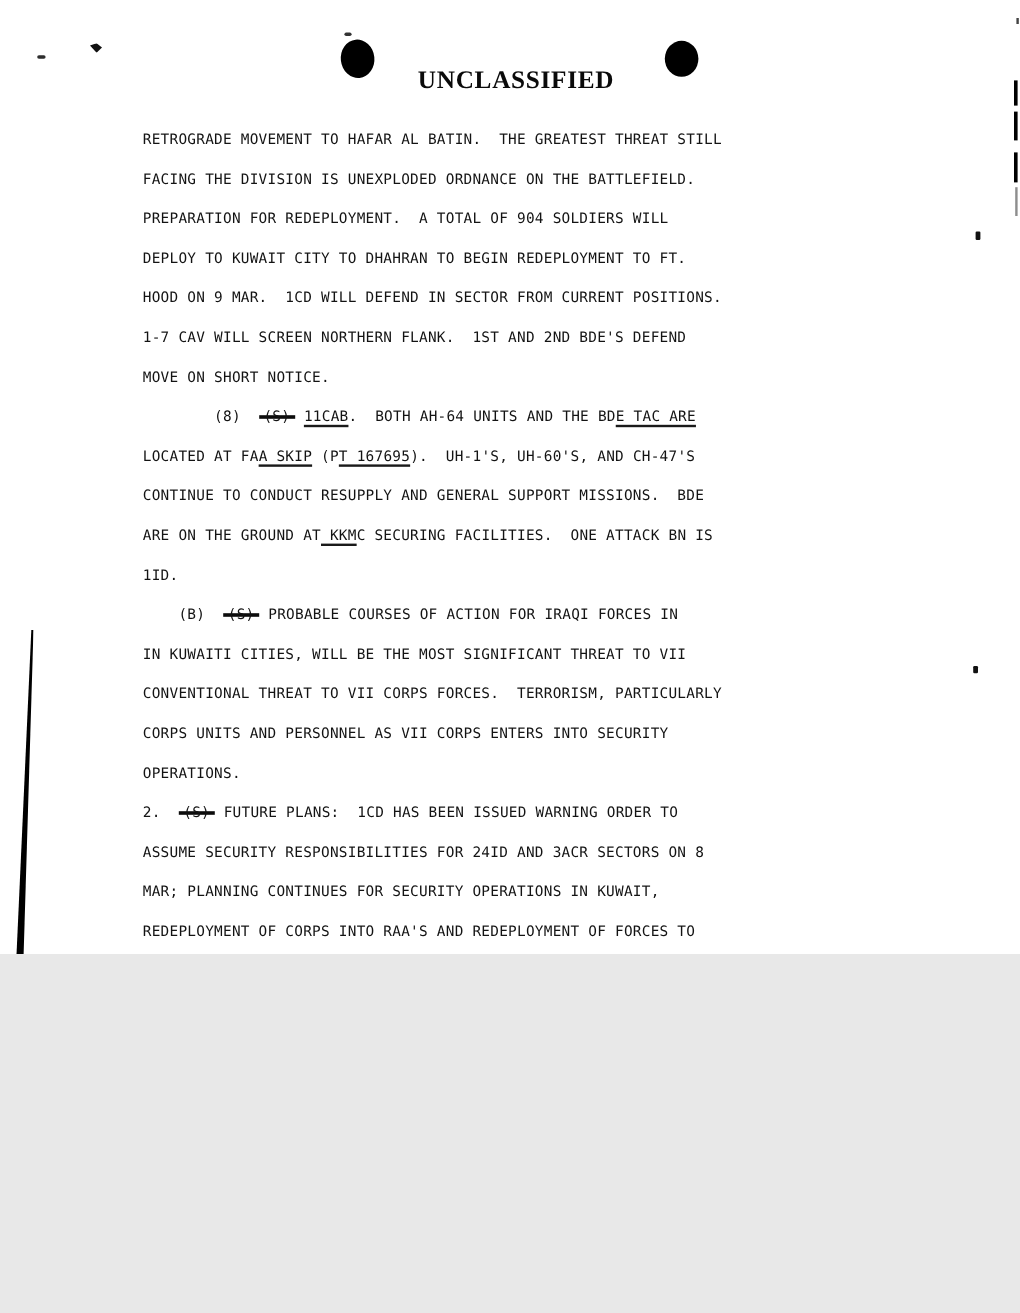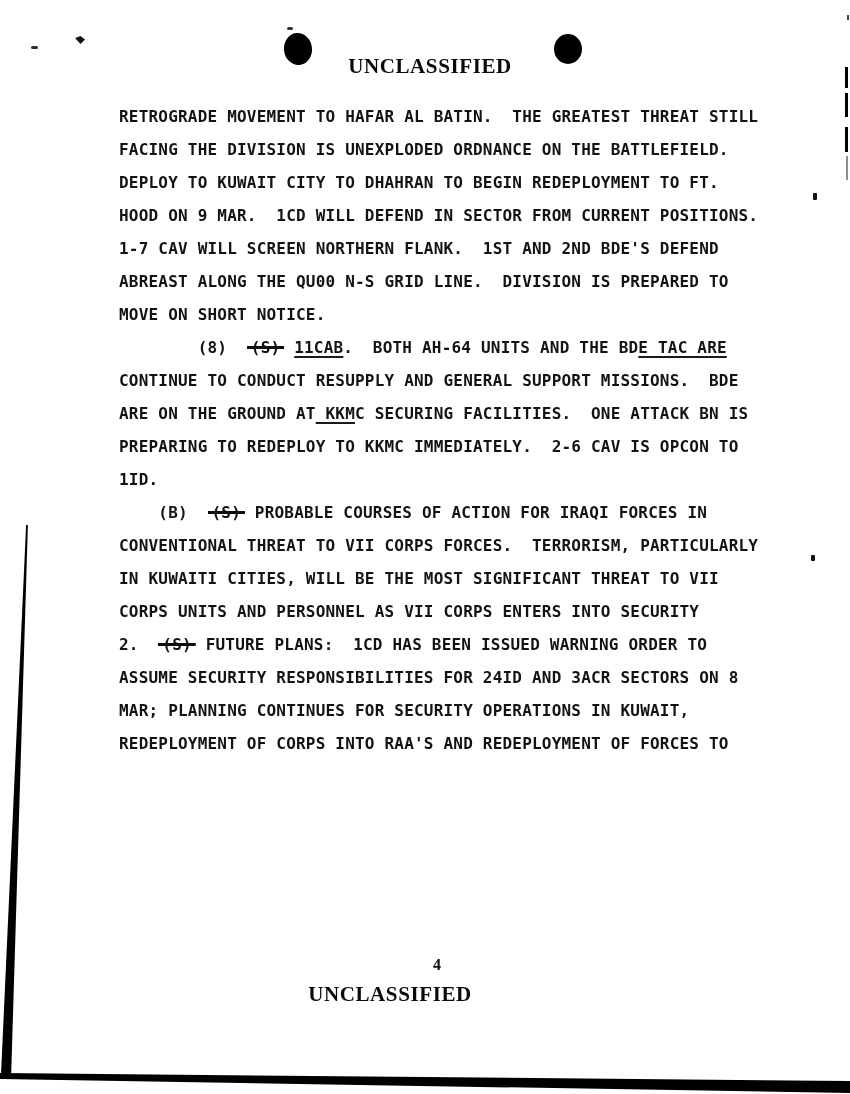--- a/index.html
+++ b/index.html
@@ -1,19 +1,19 @@
 <!DOCTYPE html>
 <html><head>
 <meta charset="utf-8">
 <style>
   html, body { margin: 0; padding: 0; background: #e8e8e8; }
   .page {
     position: relative;
     width: 850px;
-    height: 1094px;
+    height: 795px;
     background: #ffffff;
     overflow: hidden;
     font-family: "DejaVu Sans Mono", monospace;
   }
 
   
   .header-classification {
     position: absolute;
     top: 54px; left: 10px; width: 840px;
     text-align: center;
@@ -45,22 +45,22 @@
 
   
   .doc-lines {
     position: absolute;
     left: 119px;
     top: 100px;
   }
   .line {
     height: 33px;
     line-height: 33px;
-    font-size: 16px;
-    font-weight: bold;
+    font-size: 12px;
+    font-weight: normal;
     letter-spacing: 0.2px;
     white-space: pre;
     color: #131313;
   }
   .line .underline {
     text-decoration: underline;
     text-decoration-thickness: 2px;
     text-underline-offset: 3px;
     text-decoration-color: #1a1a1a;
   }
@@ -98,34 +98,35 @@
 
 <div class="page">
 
   <div class="artifact dot-left"></div>
   <div class="artifact dot-right"></div>
   <div class="header-classification">UNCLASSIFIED</div>
 
   <div class="doc-lines">
       <div class="line"><span>RETROGRADE MOVEMENT TO HAFAR AL BATIN.  THE GREATEST THREAT STILL</span></div>
       <div class="line"><span>FACING THE DIVISION IS UNEXPLODED ORDNANCE ON THE BATTLEFIELD.</span></div>
+      <div class="line"><span>PREPARATION FOR REDEPLOYMENT.  A TOTAL OF 904 SOLDIERS WILL</span></div>
       <div class="line"><span>DEPLOY TO KUWAIT CITY TO DHAHRAN TO BEGIN REDEPLOYMENT TO FT.</span></div>
       <div class="line"><span>HOOD ON 9 MAR.  1CD WILL DEFEND IN SECTOR FROM CURRENT POSITIONS.</span></div>
       <div class="line"><span>1-7 CAV WILL SCREEN NORTHERN FLANK.  1ST AND 2ND BDE'S DEFEND</span></div>
-      <div class="line"><span>ABREAST ALONG THE QU00 N-S GRID LINE.  DIVISION IS PREPARED TO</span></div>
       <div class="line"><span>MOVE ON SHORT NOTICE.</span></div>
       <div class="line"><span>        (8)  </span><span class="strike">(S)</span><span> </span><span class="underline">11CAB</span><span>.  BOTH AH-64 UNITS AND THE BD</span><span class="underline">E TAC ARE</span></div>
+      <div class="line"><span>LOCATED AT FA</span><span class="underline">A SKIP</span><span> (P</span><span class="underline">T 167695</span><span>).  UH-1'S, UH-60'S, AND CH-47'S</span></div>
       <div class="line"><span>CONTINUE TO CONDUCT RESUPPLY AND GENERAL SUPPORT MISSIONS.  BDE</span></div>
       <div class="line"><span>ARE ON THE GROUND AT</span><span class="underline"> KKM</span><span>C SECURING FACILITIES.  ONE ATTACK BN IS</span></div>
-      <div class="line"><span>PREPARING TO REDEPLOY TO KKMC IMMEDIATELY.  2-6 CAV IS OPCON TO</span></div>
       <div class="line"><span>1ID.</span></div>
       <div class="line"><span>    (B)  </span><span class="strike">(S)</span><span> PROBABLE COURSES OF ACTION FOR IRAQI FORCES IN</span></div>
+      <div class="line"><span>IN KUWAITI CITIES, WILL BE THE MOST SIGNIFICANT THREAT TO VII</span></div>
       <div class="line"><span>CONVENTIONAL THREAT TO VII CORPS FORCES.  TERRORISM, PARTICULARLY</span></div>
-      <div class="line"><span>IN KUWAITI CITIES, WILL BE THE MOST SIGNIFICANT THREAT TO VII</span></div>
       <div class="line"><span>CORPS UNITS AND PERSONNEL AS VII CORPS ENTERS INTO SECURITY</span></div>
+      <div class="line"><span>OPERATIONS.</span></div>
       <div class="line"><span>2.  </span><span class="strike">(S)</span><span> FUTURE PLANS:  1CD HAS BEEN ISSUED WARNING ORDER TO</span></div>
       <div class="line"><span>ASSUME SECURITY RESPONSIBILITIES FOR 24ID AND 3ACR SECTORS ON 8</span></div>
       <div class="line"><span>MAR; PLANNING CONTINUES FOR SECURITY OPERATIONS IN KUWAIT,</span></div>
       <div class="line"><span>REDEPLOYMENT OF CORPS INTO RAA'S AND REDEPLOYMENT OF FORCES TO</span></div>
     </div>
 
   <div class="footer-page-number">4</div>
   <div class="footer-classification">UNCLASSIFIED</div>
 
   <div class="artifact speck-dash"></div>

